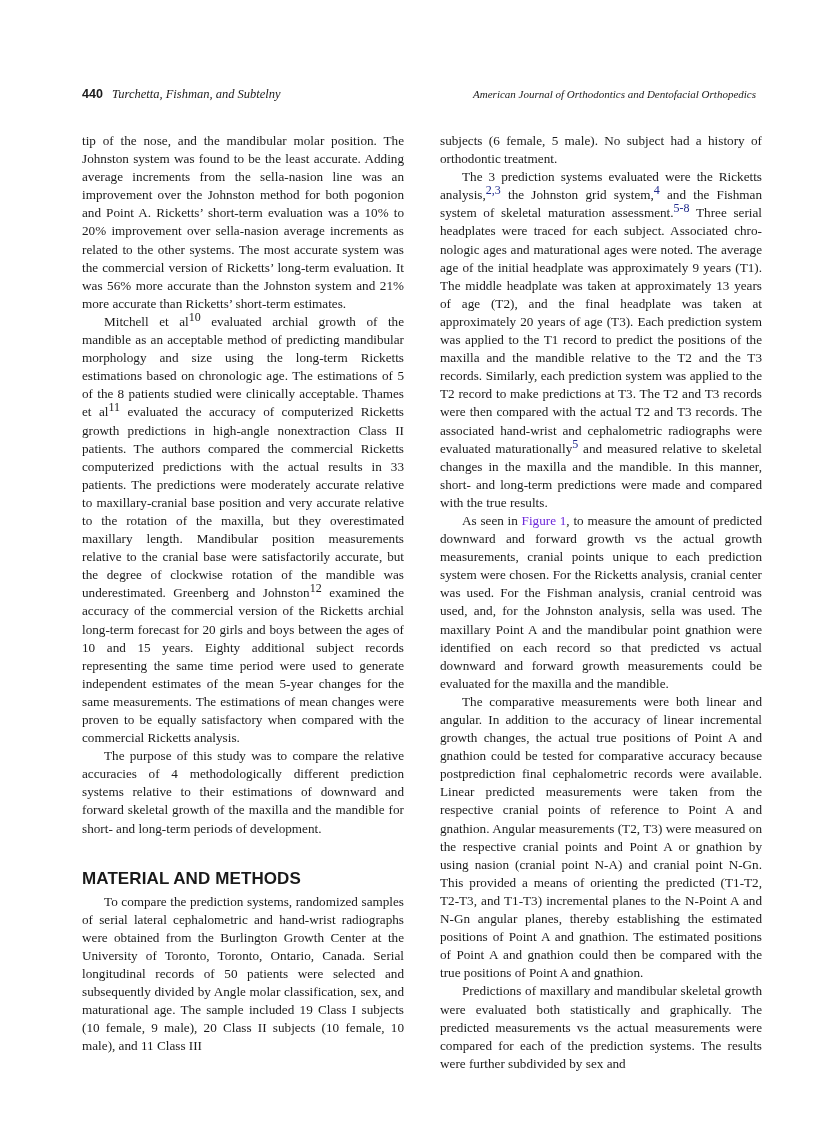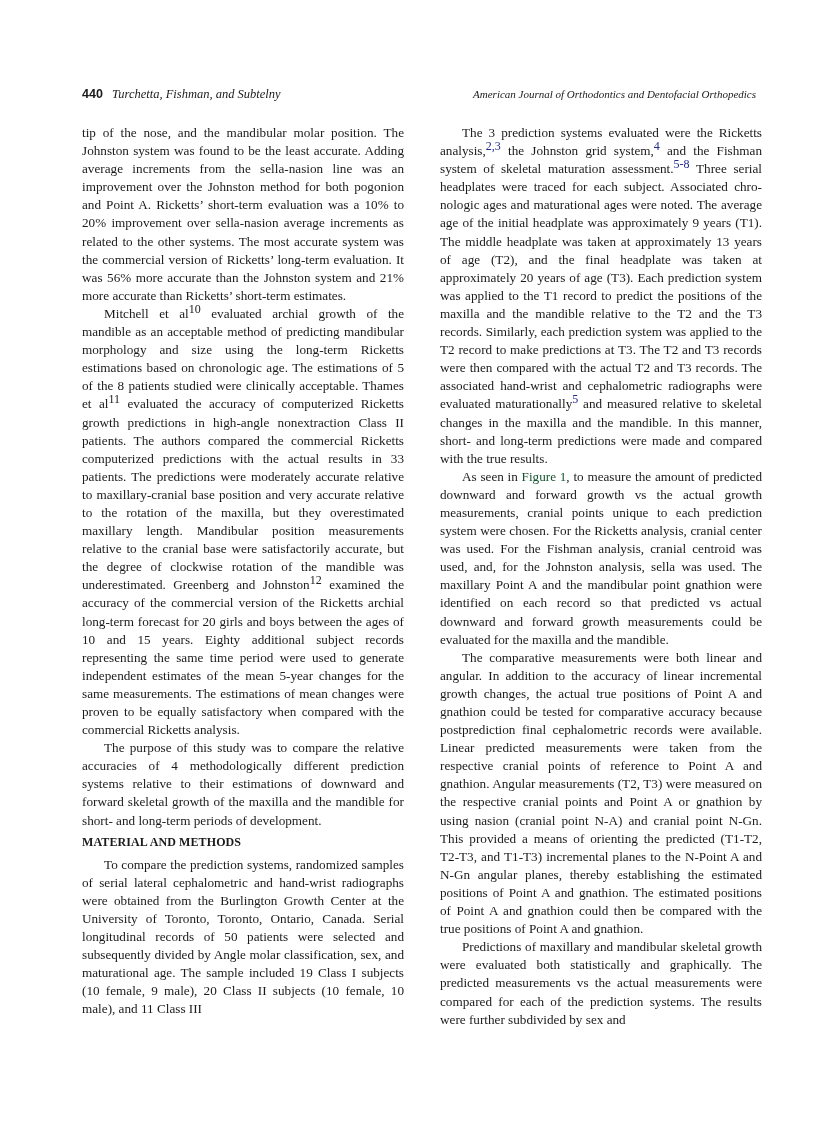--- a/index.html
+++ b/index.html
@@ -2,29 +2,29 @@
 <html><head>
 <meta charset="utf-8">
 <style>
   html, body { margin: 0; padding: 0; background: #ffffff; }
   body { width: 838px; height: 1122px; position: relative; overflow: hidden; color: #1a1a1a; }
   .header { position: absolute; top: 62px; left: 82px; right: 82px; height: 34px; font-family: "Liberation Serif", serif; margin-top: 25px; }
   .header .left { position: absolute; left: 0; top: 0; font-size: 12.5px; }
   .header .pg { font-family: "Liberation Sans", sans-serif; font-weight: bold; font-size: 12.5px; margin-right: 6px; }
   .header .authors { font-style: italic; }
   .header .right { position: absolute; right: 0; top: 0; text-align: center; font-style: italic; font-size: 11px; line-height: 14px; }
-  .col { position: absolute; top: 124px; width: 322px; font-family: "Liberation Serif", serif; font-size: 13.2px; line-height: 18.1px; text-align: justify; hyphens: manual; }
+  .col { position: absolute; top: 132px; width: 322px; font-family: "Liberation Serif", serif; font-size: 13.2px; line-height: 18.1px; text-align: justify; hyphens: manual; }
   .col.left { left: 82px; }
   .col.right { left: 440px; }
   .col p { margin: 0; text-indent: 0; }
   .col p.ind { text-indent: 22px; }
   sup { font-size: 12px; line-height: 0; vertical-align: super; }
   .ref { color: #1f2a8c; }
-  .fig-link { color: #14532d; }
-  h2.section { font-family: Liberation Serif, serif; font-weight: bold; font-size: 12px; margin: 4px 0 6px 0; letter-spacing: 0.1px; line-height: 16px; text-align: left; }
+  .fig-link { color: #6d28d9; }
+  h2.section { font-family: Liberation Sans, sans-serif; font-weight: bold; font-size: 17px; margin: 33px 0 6px 0; letter-spacing: 0.1px; line-height: 16px; text-align: left; }
 </style>
 </head>
 <body>
 
 <div class="header">
   <div class="left">
     <span class="pg">440</span>
     <span class="authors">Turchetta, Fishman, and Subtelny</span>
   </div>
   <div class="right">
@@ -34,17 +34,18 @@
 
 <div class="col left">
   <p>tip of the nose, and the mandibular molar position. The Johnston system was found to be the least accurate. Adding average increments from the sella-nasion line was an improvement over the Johnston method for both pogonion and Point A. Ricketts’ short-term evaluation was a 10% to 20% improvement over sella-nasion average increments as related to the other systems. The most accurate system was the commercial version of Ricketts’ long-term evaluation. It was 56% more accu­rate than the Johnston system and 21% more accurate than Ricketts’ short-term estimates.</p>
   <p class="ind"><span>Mitchell et al</span><sup>10</sup><span> evaluated archial growth of the mandible as an acceptable method of predicting man­dibular morphology and size using the long-term Rick­etts estimations based on chronologic age. The estima­tions of 5 of the 8 patients studied were clinically acceptable. Thames et al</span><sup>11</sup><span> evaluated the accuracy of computerized Ricketts growth predictions in high-angle nonextraction Class II patients. The authors compared the commercial Ricketts computerized predictions with the actual results in 33 patients. The predictions were moderately accurate relative to maxillary-cranial base position and very accurate relative to the rotation of the maxilla, but they overestimated maxillary length. Man­dibular position measurements relative to the cranial base were satisfactorily accurate, but the degree of clockwise rotation of the mandible was underestimated. Greenberg and Johnston</span><sup>12</sup><span> examined the accuracy of the commercial version of the Ricketts archial long-term forecast for 20 girls and boys between the ages of 10 and 15 years. Eighty additional subject records representing the same time period were used to gener­ate independent estimates of the mean 5-year changes for the same measurements. The estimations of mean changes were proven to be equally satisfactory when compared with the commercial Ricketts analysis.</span></p>
   <p class="ind">The purpose of this study was to compare the relative accuracies of 4 methodologically different prediction systems relative to their estimations of downward and forward skeletal growth of the maxilla and the mandible for short- and long-term periods of development.</p>
   <h2 class="section">MATERIAL AND METHODS</h2>
   <p class="ind">To compare the prediction systems, randomized samples of serial lateral cephalometric and hand-wrist radiographs were obtained from the Burlington Growth Center at the University of Toronto, Toronto, Ontario, Canada. Serial longitudinal records of 50 patients were selected and subsequently divided by Angle molar classification, sex, and maturational age. The sample included 19 Class I subjects (10 female, 9 male), 20 Class II subjects (10 female, 10 male), and 11 Class III</p>
 </div>
 
 <div class="col right">
+  <p>subjects (6 female, 5 male). No subject had a history of orthodontic treatment.</p>
   <p class="ind"><span>The 3 prediction systems evaluated were the Ricketts analysis,</span><sup class="ref">2,3</sup><span> the Johnston grid system,</span><sup class="ref">4</sup><span> and the Fishman system of skeletal maturation assessment.</span><sup class="ref">5-8</sup><span> Three serial headplates were traced for each subject. Associated chro­nologic ages and maturational ages were noted. The average age of the initial headplate was approximately 9 years (T1). The middle headplate was taken at approxi­mately 13 years of age (T2), and the final headplate was taken at approximately 20 years of age (T3). Each predic­tion system was applied to the T1 record to predict the positions of the maxilla and the mandible relative to the T2 and the T3 records. Similarly, each prediction system was applied to the T2 record to make predictions at T3. The T2 and T3 records were then compared with the actual T2 and T3 records. The associated hand-wrist and cephalometric radiographs were evaluated maturationally</span><sup class="ref">5</sup><span> and measured relative to skeletal changes in the maxilla and the mandible. In this manner, short- and long-term predictions were made and compared with the true results.</span></p>
   <p class="ind"><span>As seen in </span><span class="fig-link">Figure 1</span><span>, to measure the amount of predicted downward and forward growth vs the actual growth measurements, cranial points unique to each pre­diction system were chosen. For the Ricketts analysis, cranial center was used. For the Fishman analysis, cranial centroid was used, and, for the Johnston analysis, sella was used. The maxillary Point A and the mandibular point gnathion were identified on each record so that predicted vs actual downward and forward growth measurements could be evaluated for the maxilla and the mandible.</span></p>
   <p class="ind">The comparative measurements were both linear and angular. In addition to the accuracy of linear incremental growth changes, the actual true positions of Point A and gnathion could be tested for comparative accuracy because postprediction final cephalometric records were available. Linear predicted measurements were taken from the respective cranial points of refer­ence to Point A and gnathion. Angular measurements (T2, T3) were measured on the respective cranial points and Point A or gnathion by using nasion (cranial point N-A) and cranial point N-Gn. This provided a means of orienting the predicted (T1-T2, T2-T3, and T1-T3) incremental planes to the N-Point A and N-Gn angular planes, thereby establishing the estimated positions of Point A and gnathion. The estimated positions of Point A and gnathion could then be compared with the true positions of Point A and gnathion.</p>
   <p class="ind">Predictions of maxillary and mandibular skeletal growth were evaluated both statistically and graphi­cally. The predicted measurements vs the actual mea­surements were compared for each of the prediction systems. The results were further subdivided by sex and</p>
 </div>
 
 </body></html>

